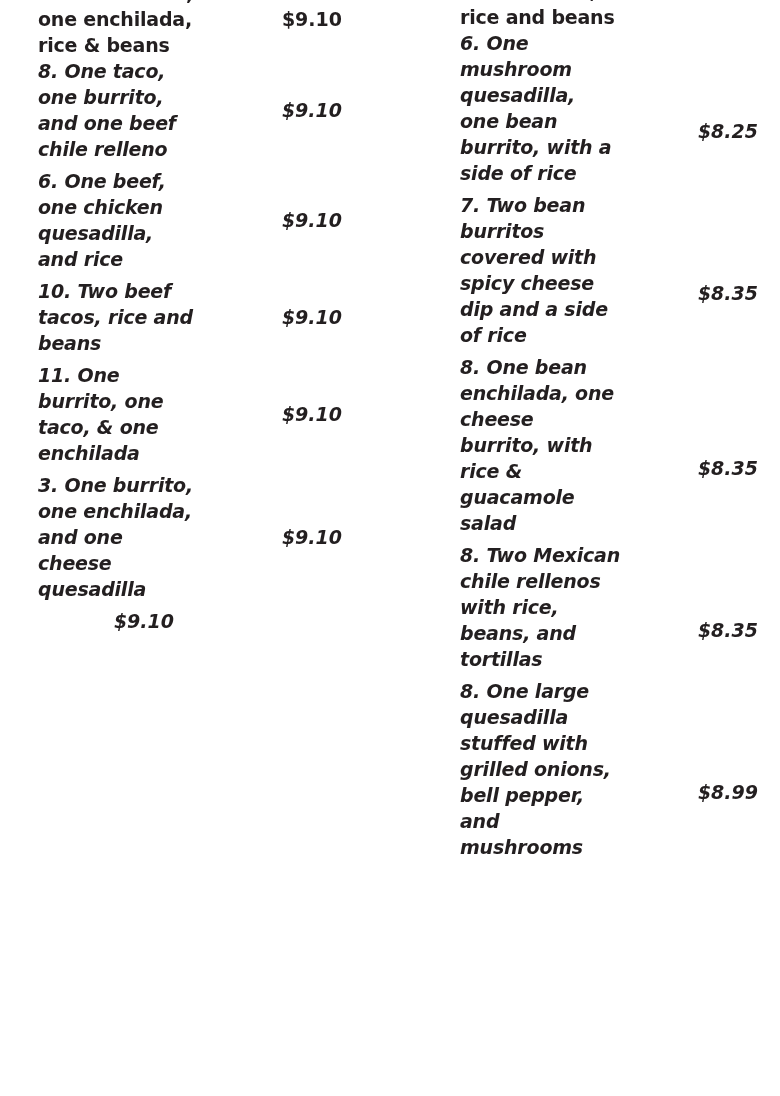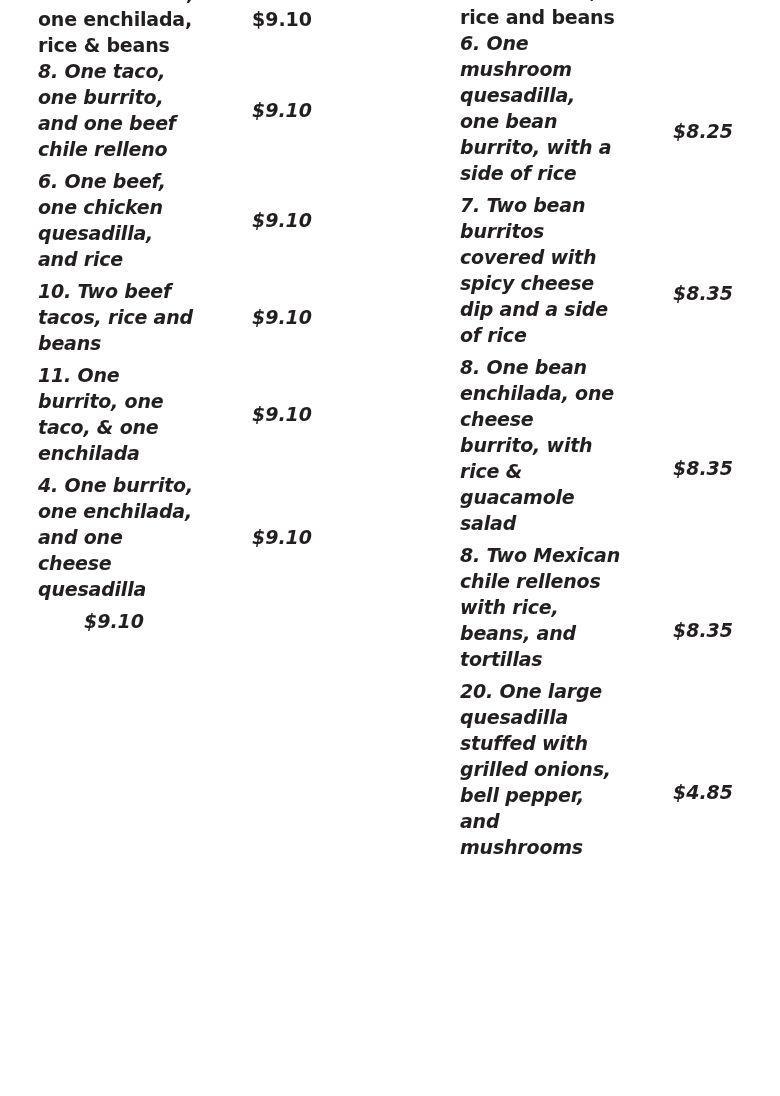--- a/index.html
+++ b/index.html
@@ -42,21 +42,21 @@
   .item-name {
     font-weight: bold;
     font-size: 19px;
     line-height: 26px;
     letter-spacing: -0.2px;
   }
   .item-price {
     font-weight: bold;
     font-size: 19px;
     line-height: 26px;
-    text-align: center;
+    text-align: right;
     white-space: nowrap;
   }
   .column-left .item-name {
     width: 160px;
     padding-right: 8px;
   }
   .column-left .item-price {
     width: 120px;
     padding-left: 16px;
   }
@@ -107,21 +107,21 @@
       <div class="item-name">10. Two beef tacos, rice and beans</div>
       <div class="item-price">$9.10</div>
     </div>
 
     <div class="menu-row row-gap">
       <div class="item-name">11. One burrito, one taco, &amp; one enchilada</div>
       <div class="item-price">$9.10</div>
     </div>
 
     <div class="menu-row row-gap">
-      <div class="item-name">4. One burrito, one enchilada, and one cheese quesadilla</div>
+      <div class="item-name">3. One burrito, one enchilada, and one cheese quesadilla</div>
       <div class="item-price">$9.10</div>
     </div>
 
     <div class="menu-row row-gap">
       <div class="item-price">$9.10</div>
     </div>
 
 
   </div>
 
@@ -146,19 +146,19 @@
       <div class="item-name">8. One bean enchilada, one cheese burrito, with rice &amp; guacamole salad</div>
       <div class="item-price">$8.35</div>
     </div>
 
     <div class="menu-row row-gap">
       <div class="item-name">8. Two Mexican chile rellenos with rice, beans, and tortillas</div>
       <div class="item-price">$8.35</div>
     </div>
 
     <div class="menu-row row-gap">
-      <div class="item-name">20. One large quesadilla stuffed with grilled onions, bell pepper, and mushrooms</div>
-      <div class="item-price">$4.85</div>
+      <div class="item-name">8. One large quesadilla stuffed with grilled onions, bell pepper, and mushrooms</div>
+      <div class="item-price">$8.99</div>
     </div>
 
   </div>
 
 </div>
 
 </body></html>

